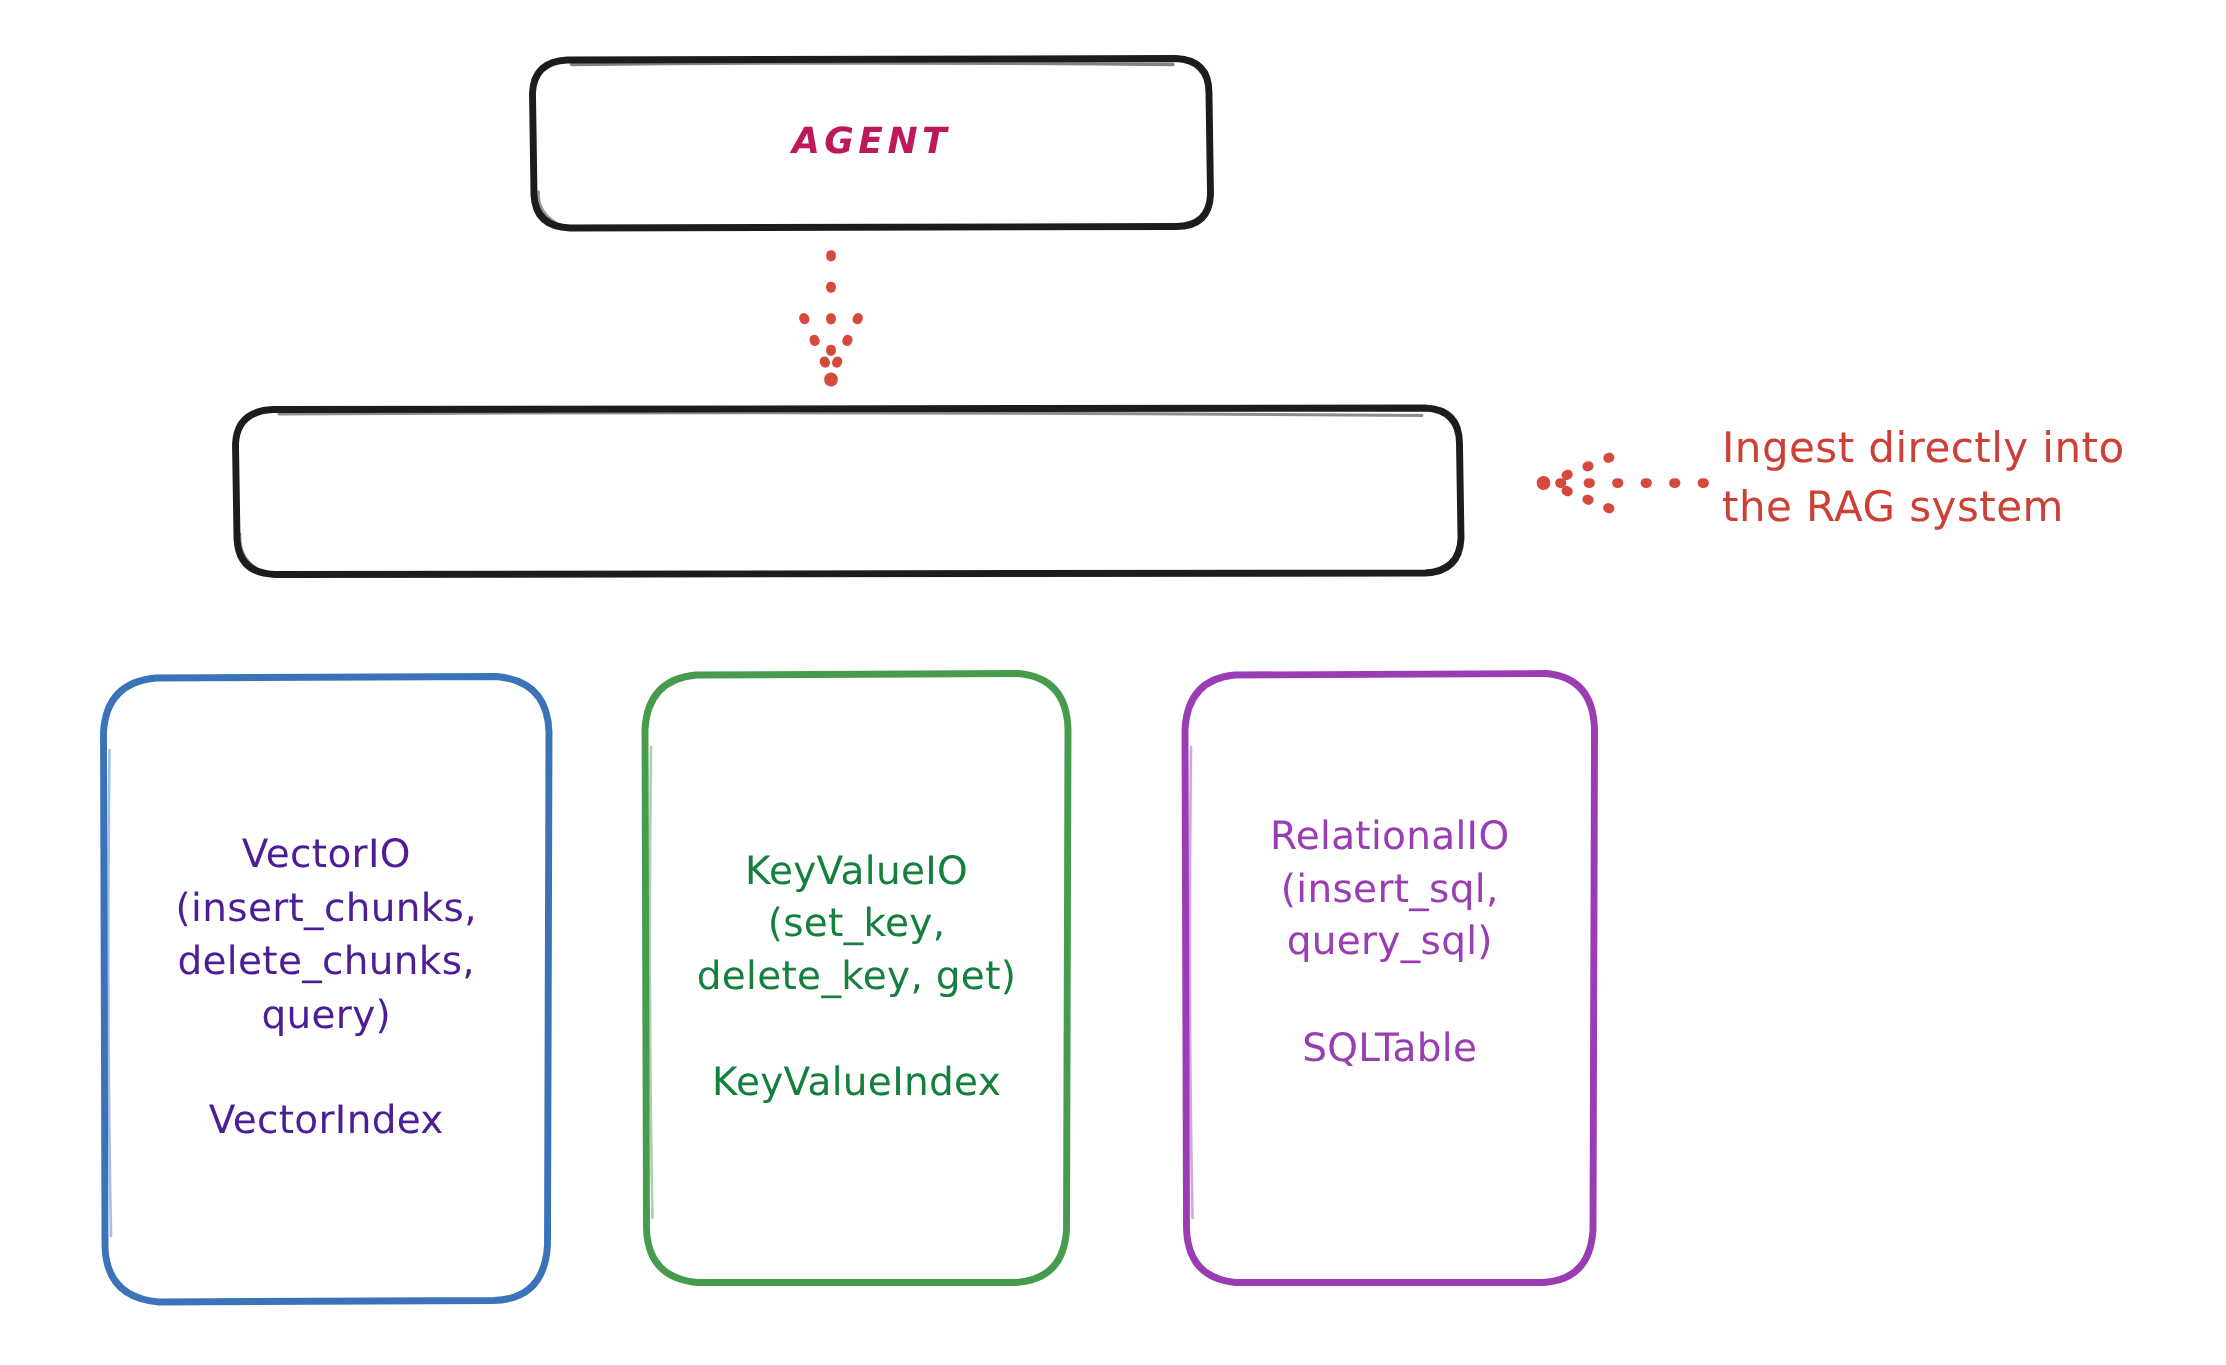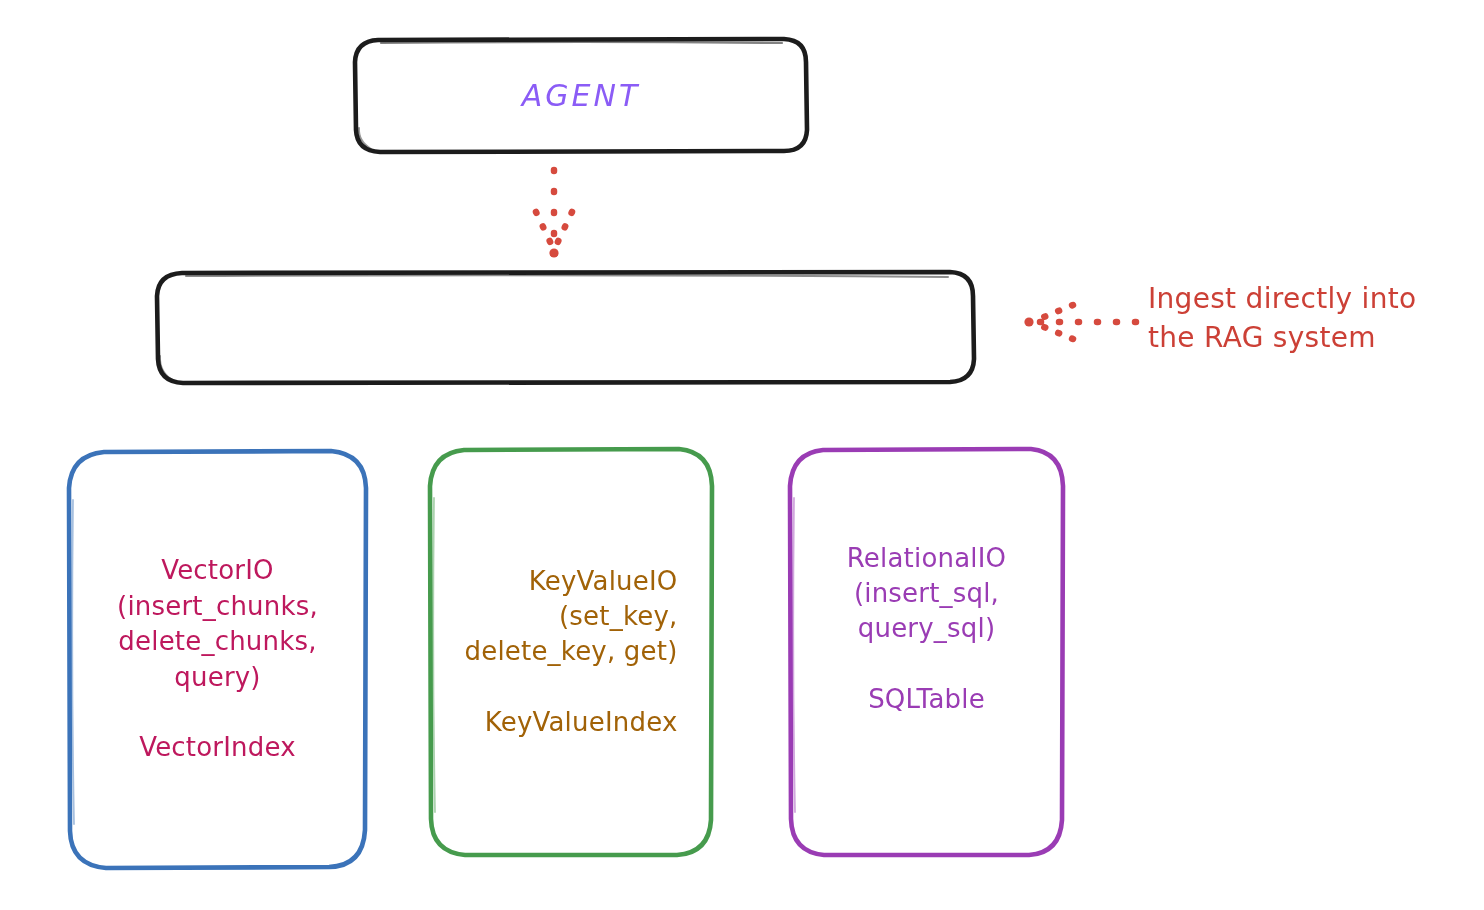--- a/index.html
+++ b/index.html
@@ -43,24 +43,24 @@
   
   #agent-box {
     left: 355px;
     top: 38px;
     width: 452px;
     height: 114px;
   }
   #agent-box .node-label {
     font-family: "DejaVu Sans", sans-serif;
     font-style: italic;
-    font-weight: 400;
-    font-size: 30px;
+    font-weight: 700;
+    font-size: 24px;
     letter-spacing: 3px;
-    color: #8b5cf6;
+    color: #be185d;
   }
 
   
   #ragtool-box {
     left: 157px;
     top: 272px;
     width: 817px;
     height: 111px;
   }
   #ragtool-box .node-label {
@@ -89,22 +89,22 @@
     top: 426px;
     width: 273px;
     height: 406px;
   }
   .leaf .node-label {
     font-family: "DejaVu Sans", sans-serif;
     font-weight: 400;
     font-size: 26px;
     line-height: 1.36;
   }
-  #vectorio-box .node-label { color: #be185d; }
-  #keyvalueio-box .node-label { color: #a16207; text-align: right; }
+  #vectorio-box .node-label { color: #4c1d95; }
+  #keyvalueio-box .node-label { color: #15803d; }
   #relationalio-box .node-label { color: #9a3cb4; }
 
   
   #ingest-annotation {
     position: absolute;
     left: 1148px;
     top: 279px;
     width: 330px;
     color: #cc4036;
     font-family: "DejaVu Sans", sans-serif;

